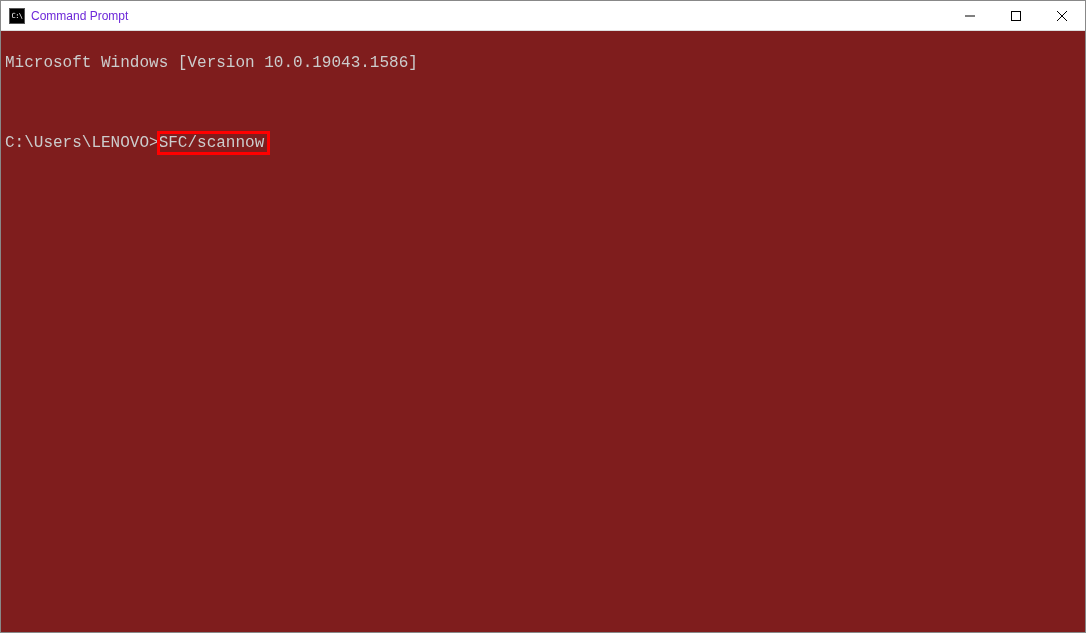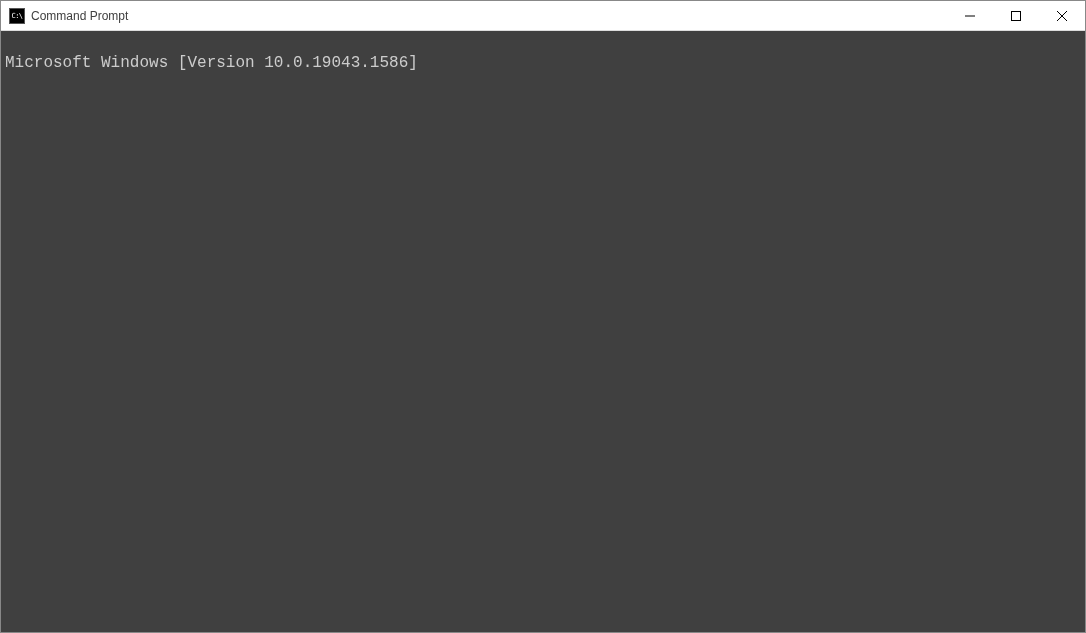--- a/index.html
+++ b/index.html
@@ -35,41 +35,41 @@
       font-size: 7px;
       color: #fff;
       display: flex;
       align-items: center;
       justify-content: center;
       letter-spacing: -0.5px;
       font-family: monospace;
     }
     .titlebar-text {
       font-size: 12px;
-      color: #404040;
+      color: #6d28d9;
       flex: 1;
     }
     .window-controls {
       display: flex;
       height: 100%;
     }
     .win-btn {
       width: 46px;
       height: 100%;
       display: flex;
       align-items: center;
       justify-content: center;
       font-size: 14px;
       color: #000;
       cursor: pointer;
     }
     .win-btn svg { width: 10px; height: 10px; }
     .terminal {
       flex: 1;
-      background: #404040;
+      background: #7f1d1d;
       color: #cccccc;
       font-family: Consolas, "Courier New", monospace;
       font-size: 16px;
       line-height: 20px;
       padding: 2px 0 0 4px;
       white-space: pre;
       position: relative;
       overflow: hidden;
     }
     .line { display: block; }
@@ -104,15 +104,16 @@
             <line x1="0" y1="0" x2="10" y2="10" stroke="#000" stroke-width="1"></line>
             <line x1="10" y1="0" x2="0" y2="10" stroke="#000" stroke-width="1"></line>
           </svg>
       </div>
     </div>
   </div>
 
   <div class="terminal">
 <span class="line">Microsoft Windows [Version 10.0.19043.1586]</span>
 <span class="line"> </span>
+<span class="line"><span>C:\Users\LENOVO&gt;</span><span class="highlighted"><span>SFC/scannow</span></span></span>
   </div>
 
 </div>
 
 </body></html>

